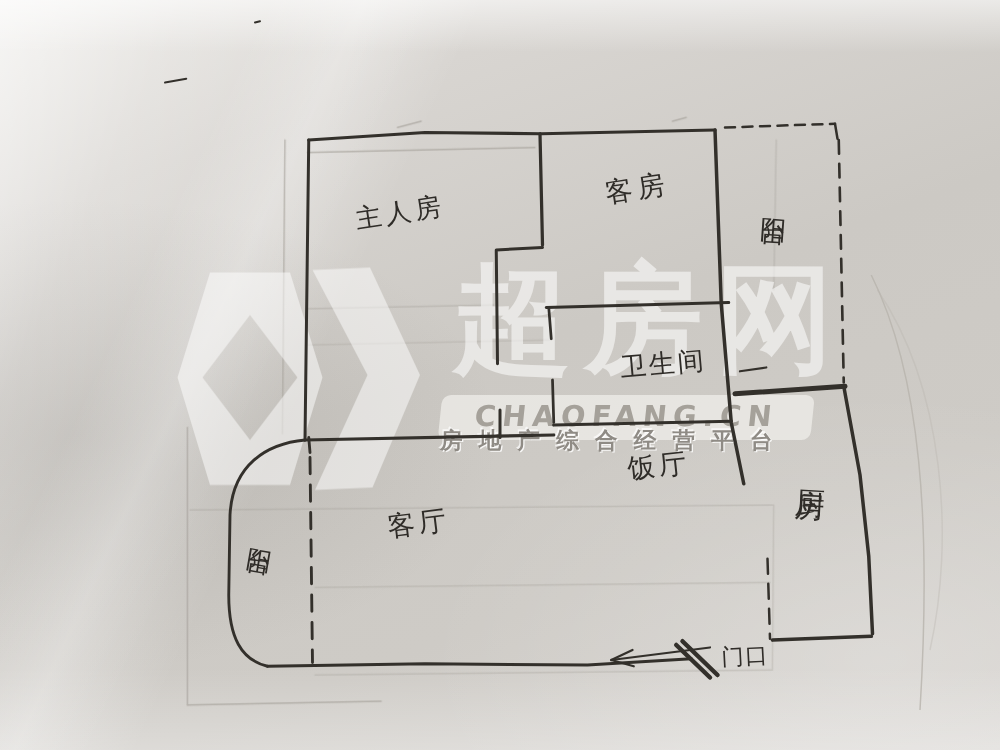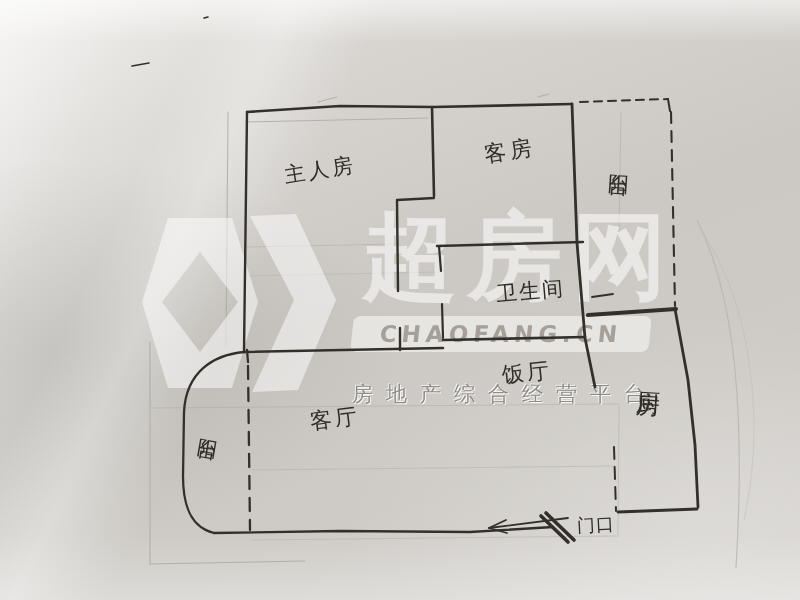--- a/index.html
+++ b/index.html
@@ -29,22 +29,22 @@
   .wm-band{
     position:absolute;left:352px;top:316px;width:298px;height:36px;
     background:rgba(239,237,233,0.75);border-radius:7px;
     transform:skewX(-6deg);
     display:flex;align-items:center;justify-content:center;
   }
   .wm-domain{
     font-size:23px;font-weight:bold;letter-spacing:5px;color:#a5a19a;
   }
   .wm-slogan{
-    position:absolute;left:352px;top:380px;
-    font-size:21px;font-weight:normal;letter-spacing:13px;color:#8f8b85;
+    position:absolute;left:352px;top:340px;
+    font-size:18px;font-weight:bold;letter-spacing:13px;color:#8f8b85;
     text-shadow:1px 1px 0 rgba(255,255,255,0.85), -1px -1px 0 rgba(255,255,255,0.7);
   }
   .wm-logo{position:absolute;left:140px;top:210px;}
 </style>
 </head>
 <body>
 
 <div id="stage">
 
   <svg width="800" height="600">

